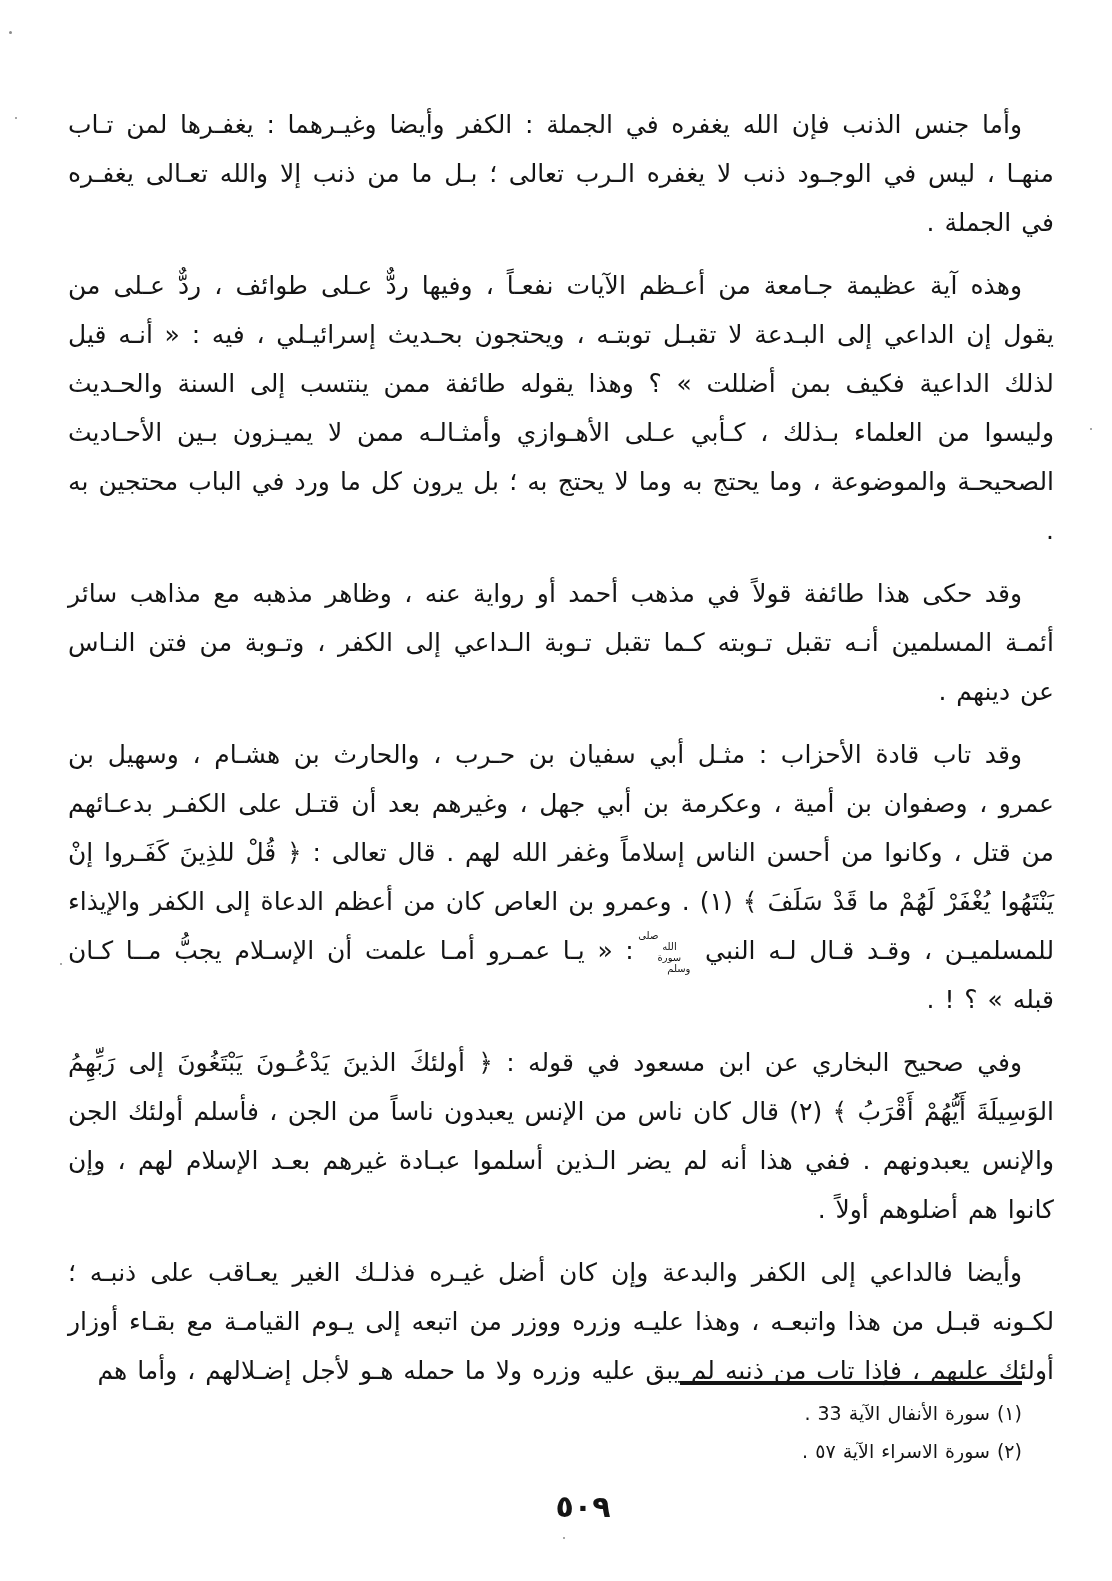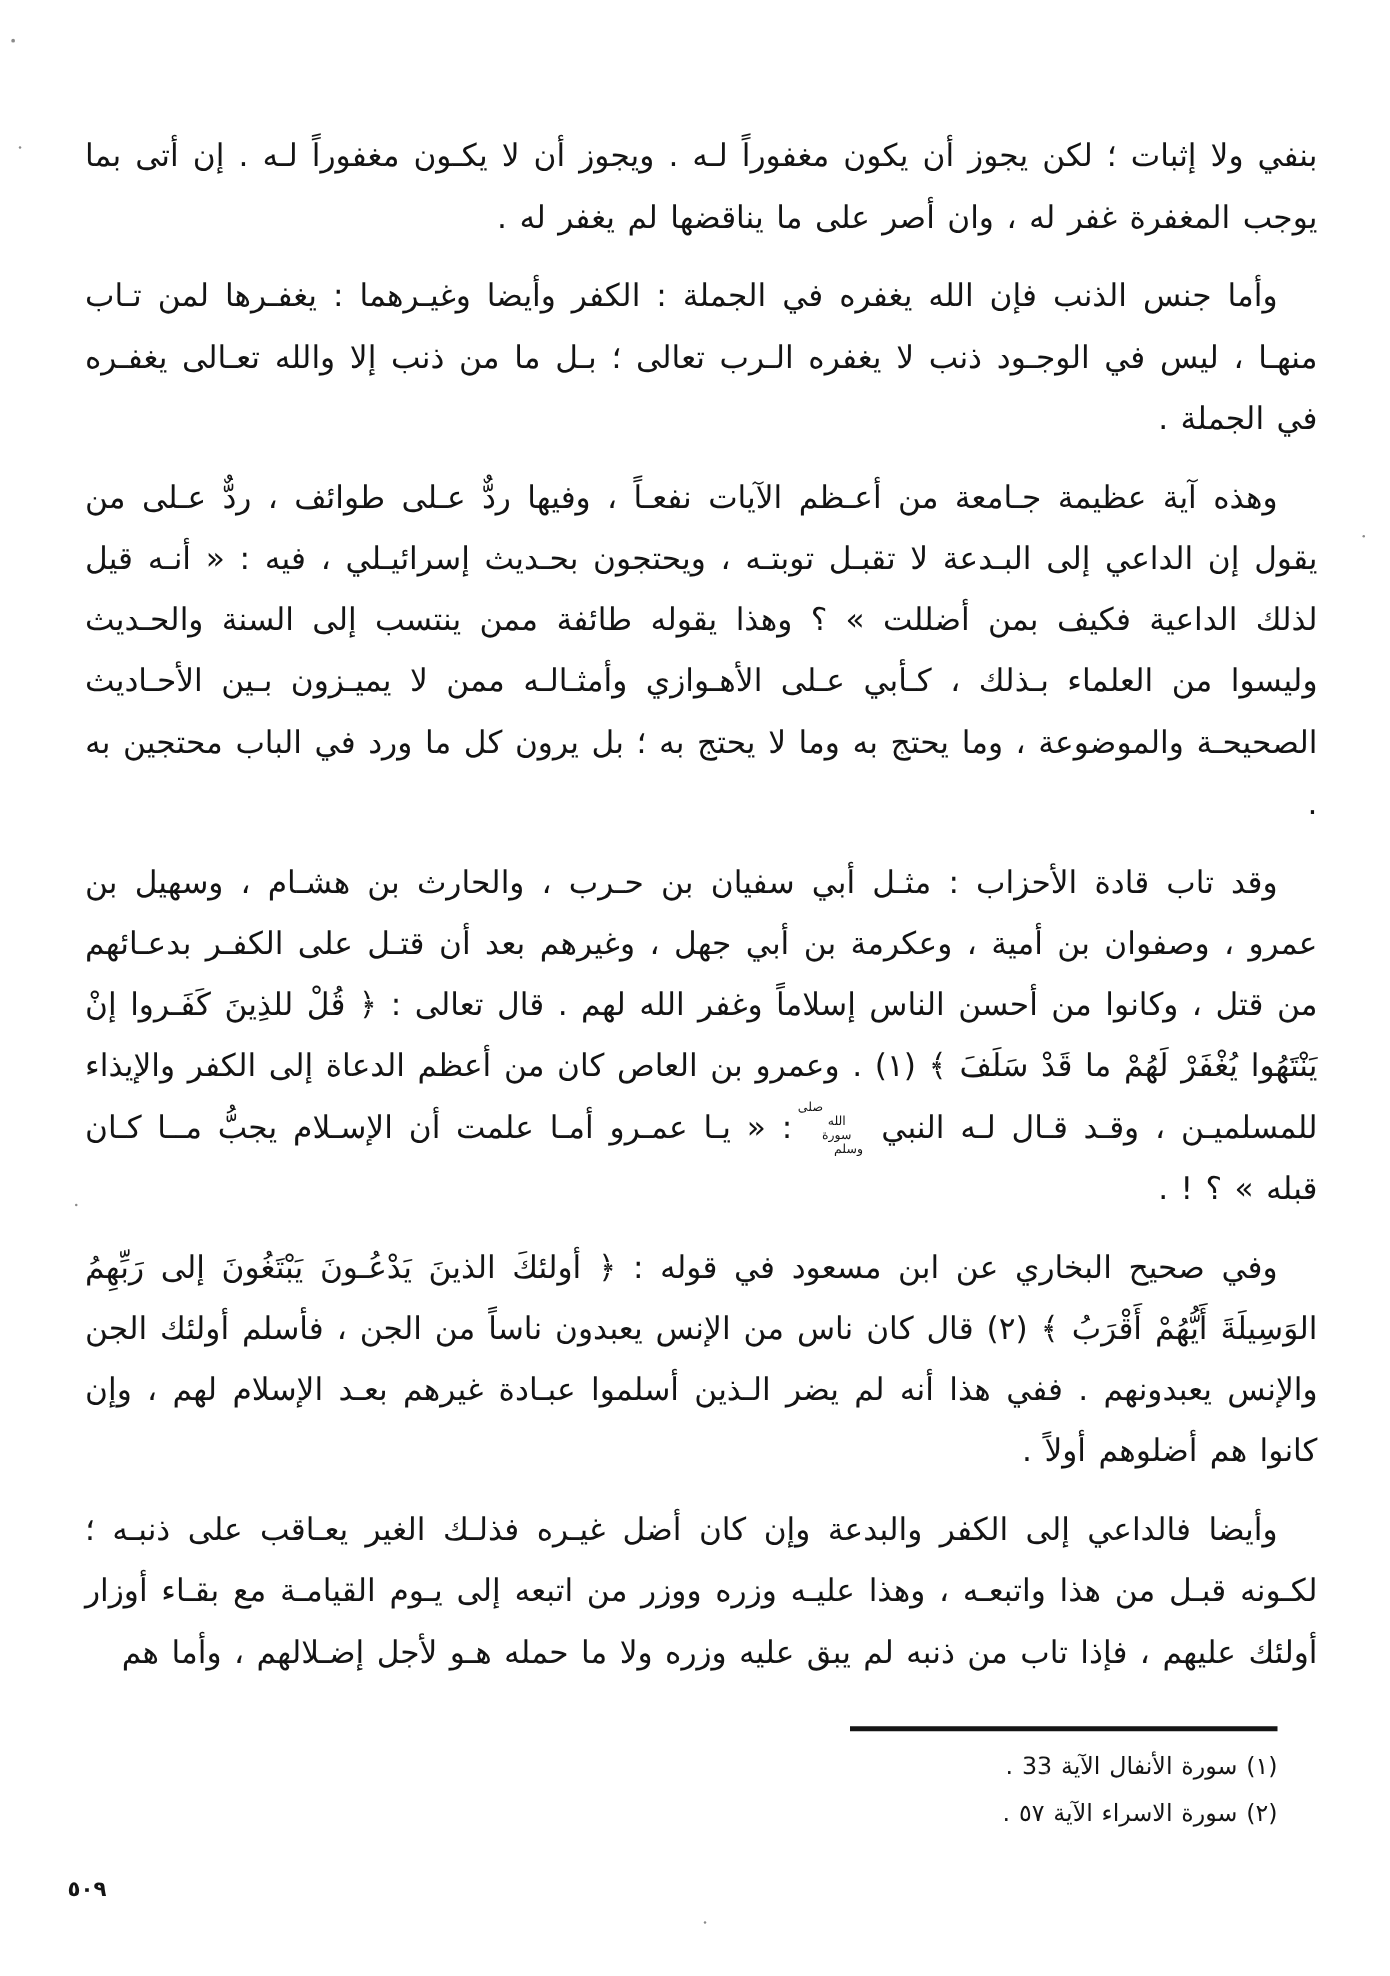--- a/index.html
+++ b/index.html
@@ -65,52 +65,51 @@
     font-size: 19px;
     line-height: 38px;
     margin: 0;
     word-spacing: 1px;
   }
   .page-number {
     position: absolute;
     top: 1489px;
     left: 54px;
     right: 0;
-    text-align: left;
-    font-size: 17px;
+    text-align: center;
+    font-size: 30px;
     font-weight: bold;
     letter-spacing: 7px;
     direction: rtl;
-    margin-top: 13px;
   }
   
   .speck {
     position: absolute;
     background: #8a8a8a;
     border-radius: 50%;
   }
   .sp1 { left: 9px;    top: 31px;   width: 3px; height: 3px; }
   .sp2 { left: 15px;   top: 117px;  width: 2px; height: 2px; }
   .sp3 { left: 1090px; top: 428px;  width: 2px; height: 2px; }
   .sp4 { left: 60px;   top: 963px;  width: 2px; height: 2px; }
   .sp5 { left: 836px;  top: 1417px; width: 2px; height: 2px; }
   .sp6 { left: 563px;  top: 1537px; width: 2px; height: 2px; }
 </style>
 </head>
 <body>
 
 <div class="page">
 
   <div class="body-text">
-    <p class="para">بنفي ولا إثبات ؛ لكن يجوز أن يكون مغفوراً لـه . ويجوز أن لا يكـون مغفوراً لـه . إن أتى بما يوجب المغفرة غفر له ، وان أصر على ما يناقضها لم يغفر له .</p>
 
     <p class="para indent">وأما جنس الذنب فإن الله يغفره في الجملة : الكفر وأيضا وغيـرهما : يغفـرها لمن تـاب منهـا ، ليس في الوجـود ذنب لا يغفره الـرب تعالى ؛ بـل ما من ذنب إلا والله تعـالى يغفـره في الجملة .</p>
 
     <p class="para indent">وهذه آية عظيمة جـامعة من أعـظم الآيات نفعـاً ، وفيها ردٌّ عـلى طوائف ، ردٌّ عـلى من يقول إن الداعي إلى البـدعة لا تقبـل توبتـه ، ويحتجون بحـديث إسرائيـلي ، فيه : « أنـه قيل لذلك الداعية فكيف بمن أضللت » ؟ وهذا يقوله طائفة ممن ينتسب إلى السنة والحـديث وليسوا من العلماء بـذلك ، كـأبي عـلى الأهـوازي وأمثـالـه ممن لا يميـزون بـين الأحـاديث الصحيحـة والموضوعة ، وما يحتج به وما لا يحتج به ؛ بل يرون كل ما ورد في الباب محتجين به .</p>
 
+    <p class="para indent">وقد حكى هذا طائفة قولاً في مذهب أحمد أو رواية عنه ، وظاهر مذهبه مع مذاهب سائر أئمـة المسلمين أنـه تقبل تـوبته كـما تقبل تـوبة الـداعي إلى الكفر ، وتـوبة من فتن النـاس عن دينهم .</p>
 
     <p class="para indent">
       <span>وقد تاب قادة الأحزاب : مثـل أبي سفيان بن حـرب ، والحارث بن هشـام ، وسهيل بن عمرو ، وصفوان بن أمية ، وعكرمة بن أبي جهل ، وغيرهم بعد أن قتـل على الكفـر بدعـائهم من قتل ، وكانوا من أحسن الناس إسلاماً وغفر الله لهم . قال تعالى : ﴿ قُلْ للذِينَ كَفَـروا إنْ يَنْتَهُوا يُغْفَرْ لَهُمْ ما قَدْ سَلَفَ ﴾ (١) . وعمرو بن العاص كان من أعظم الدعاة إلى الكفر والإيذاء للمسلميـن ، وقـد قـال لـه النبي</span>
       <span class="pbuh">صلى الله سورة وسلم</span>
       <span>: « يـا عمـرو أمـا علمت أن الإسـلام يجبُّ مــا كـان قبله » ؟ ! .</span>
     </p>
 
     <p class="para indent">وفي صحيح البخاري عن ابن مسعود في قوله : ﴿ أولئكَ الذينَ يَدْعُـونَ يَبْتَغُونَ إلى رَبِّهِمُ الوَسِيلَةَ أَيُّهُمْ أَقْرَبُ ﴾ (٢) قال كان ناس من الإنس يعبدون ناساً من الجن ، فأسلم أولئك الجن والإنس يعبدونهم . ففي هذا أنه لم يضر الـذين أسلموا عبـادة غيرهم بعـد الإسلام لهم ، وإن كانوا هم أضلوهم أولاً .</p>
 
     <p class="para indent">وأيضا فالداعي إلى الكفر والبدعة وإن كان أضل غيـره فذلـك الغير يعـاقب على ذنبـه ؛ لكـونه قبـل من هذا واتبعـه ، وهذا عليـه وزره ووزر من اتبعه إلى يـوم القيامـة مع بقـاء أوزار أولئك عليهم ، فإذا تاب من ذنبه لم يبق عليه وزره ولا ما حمله هـو لأجل إضـلالهم ، وأما هم</p>

